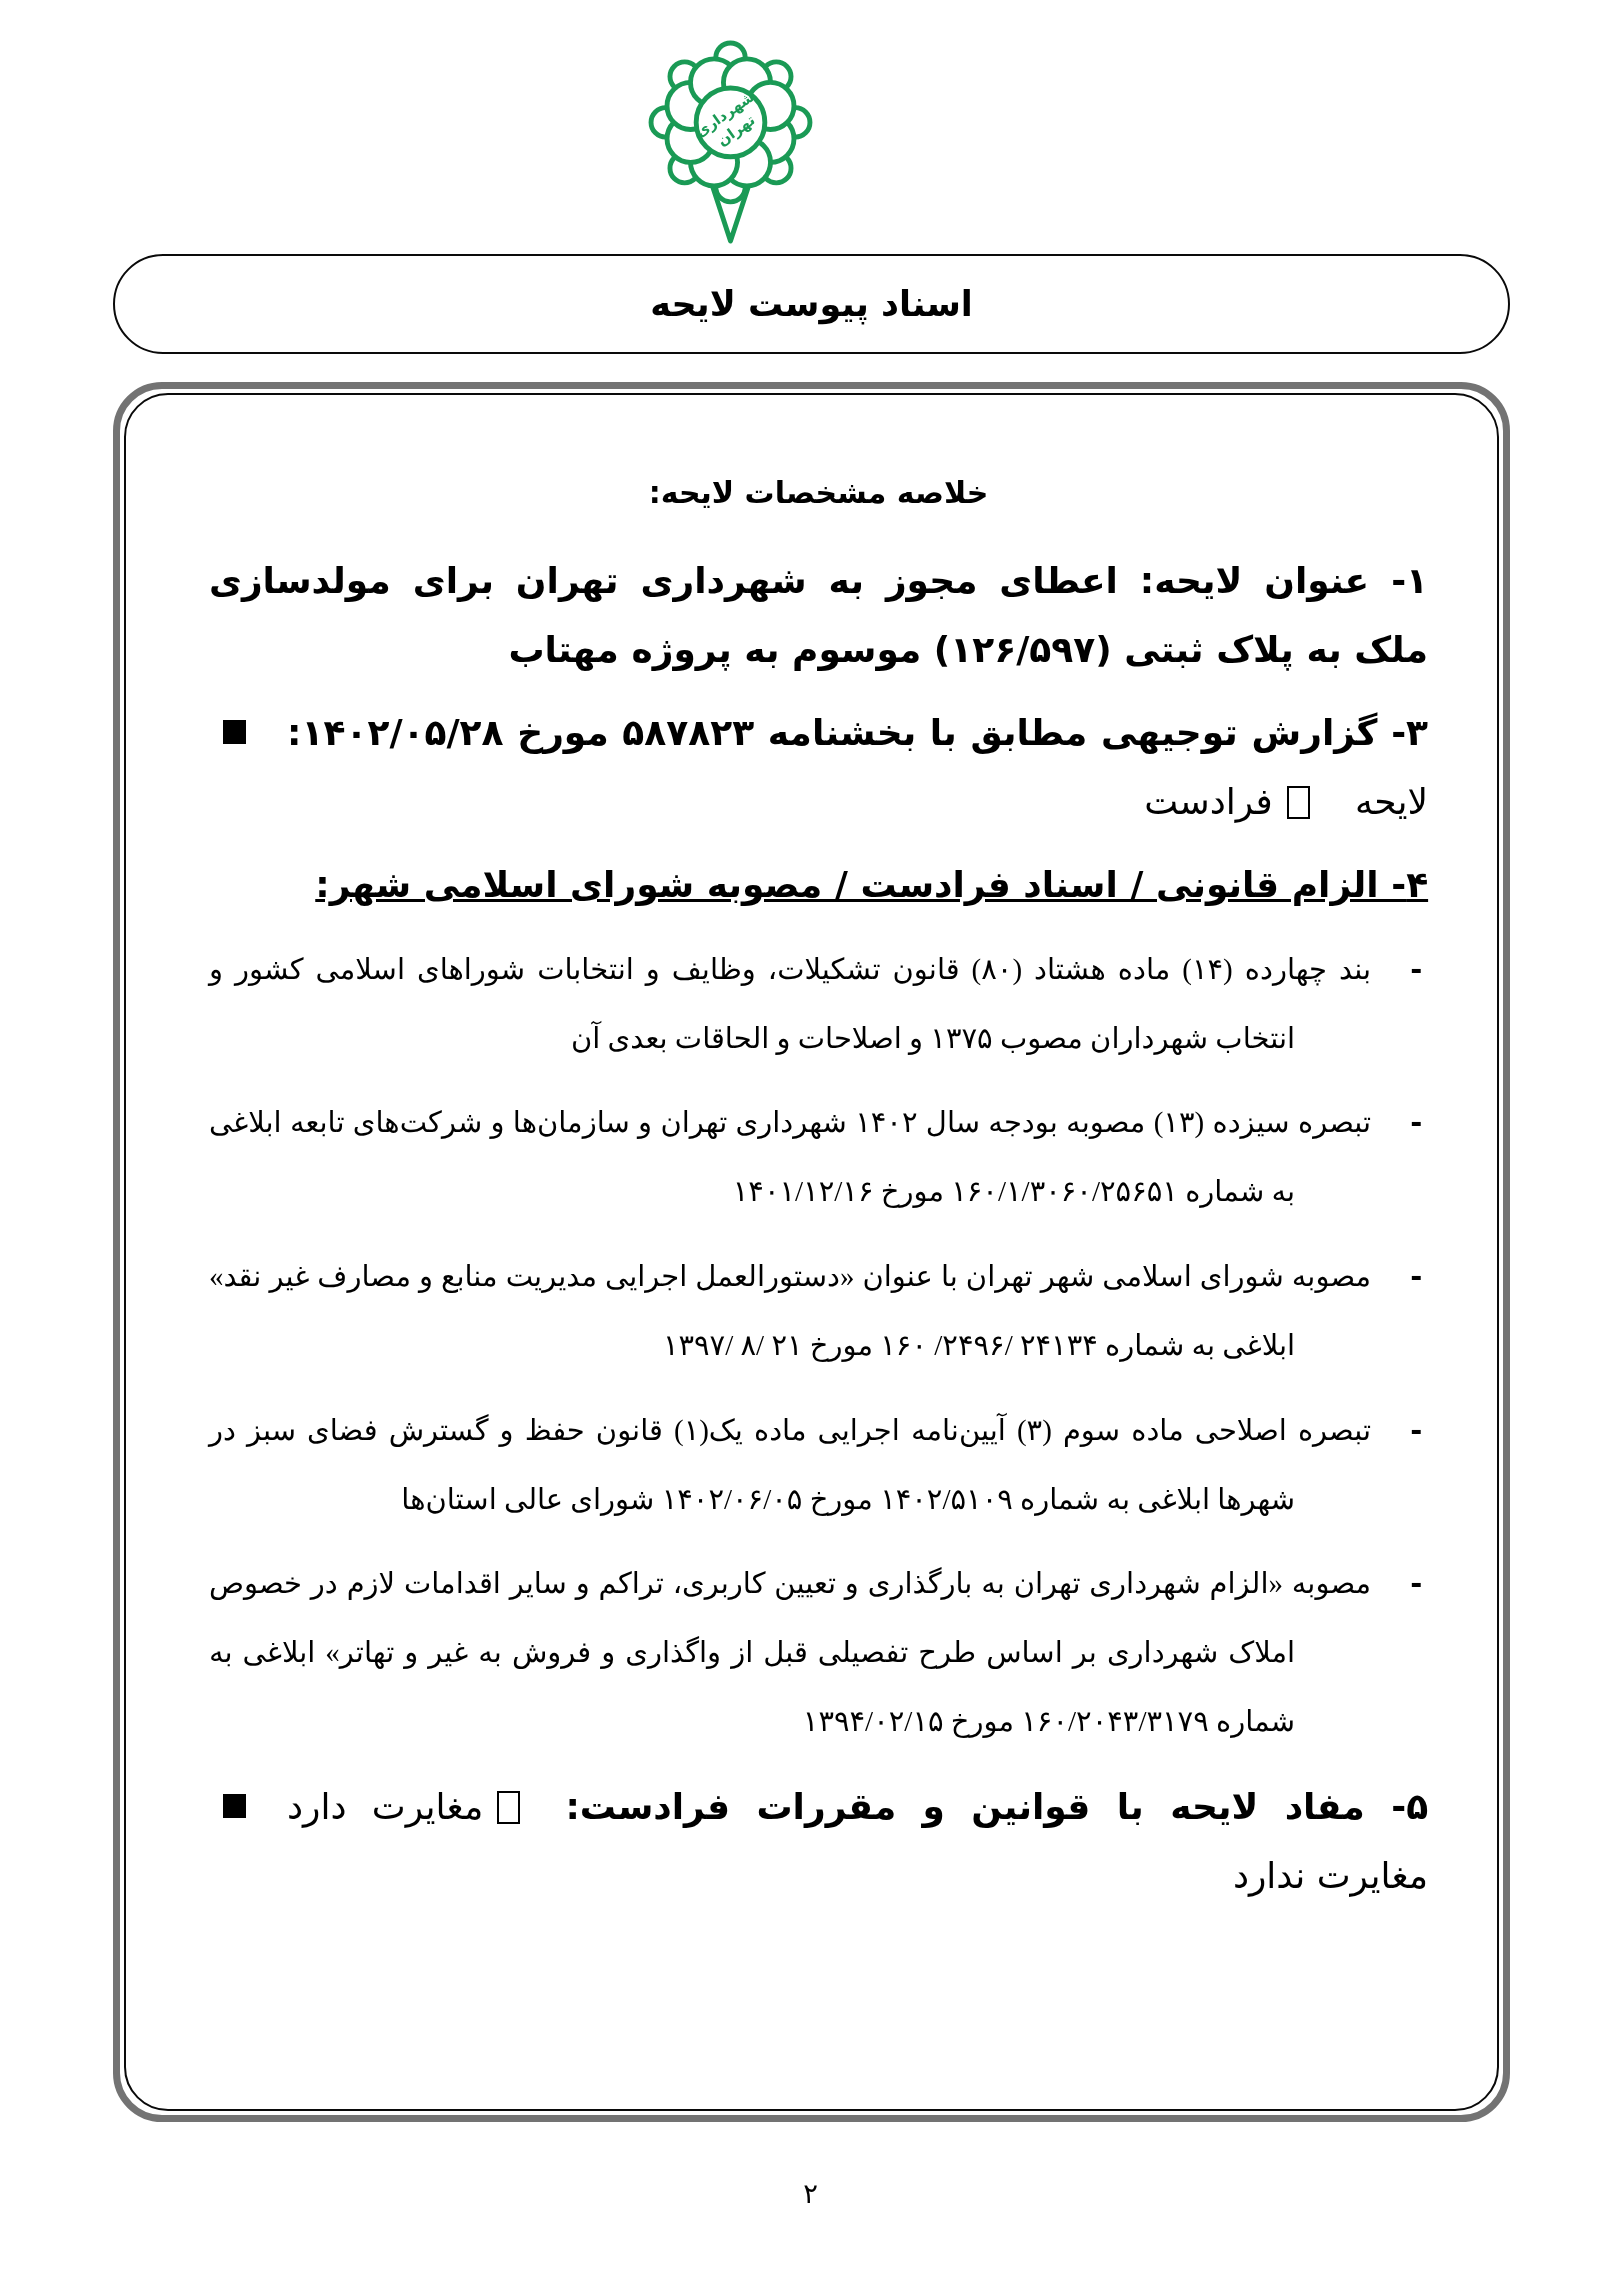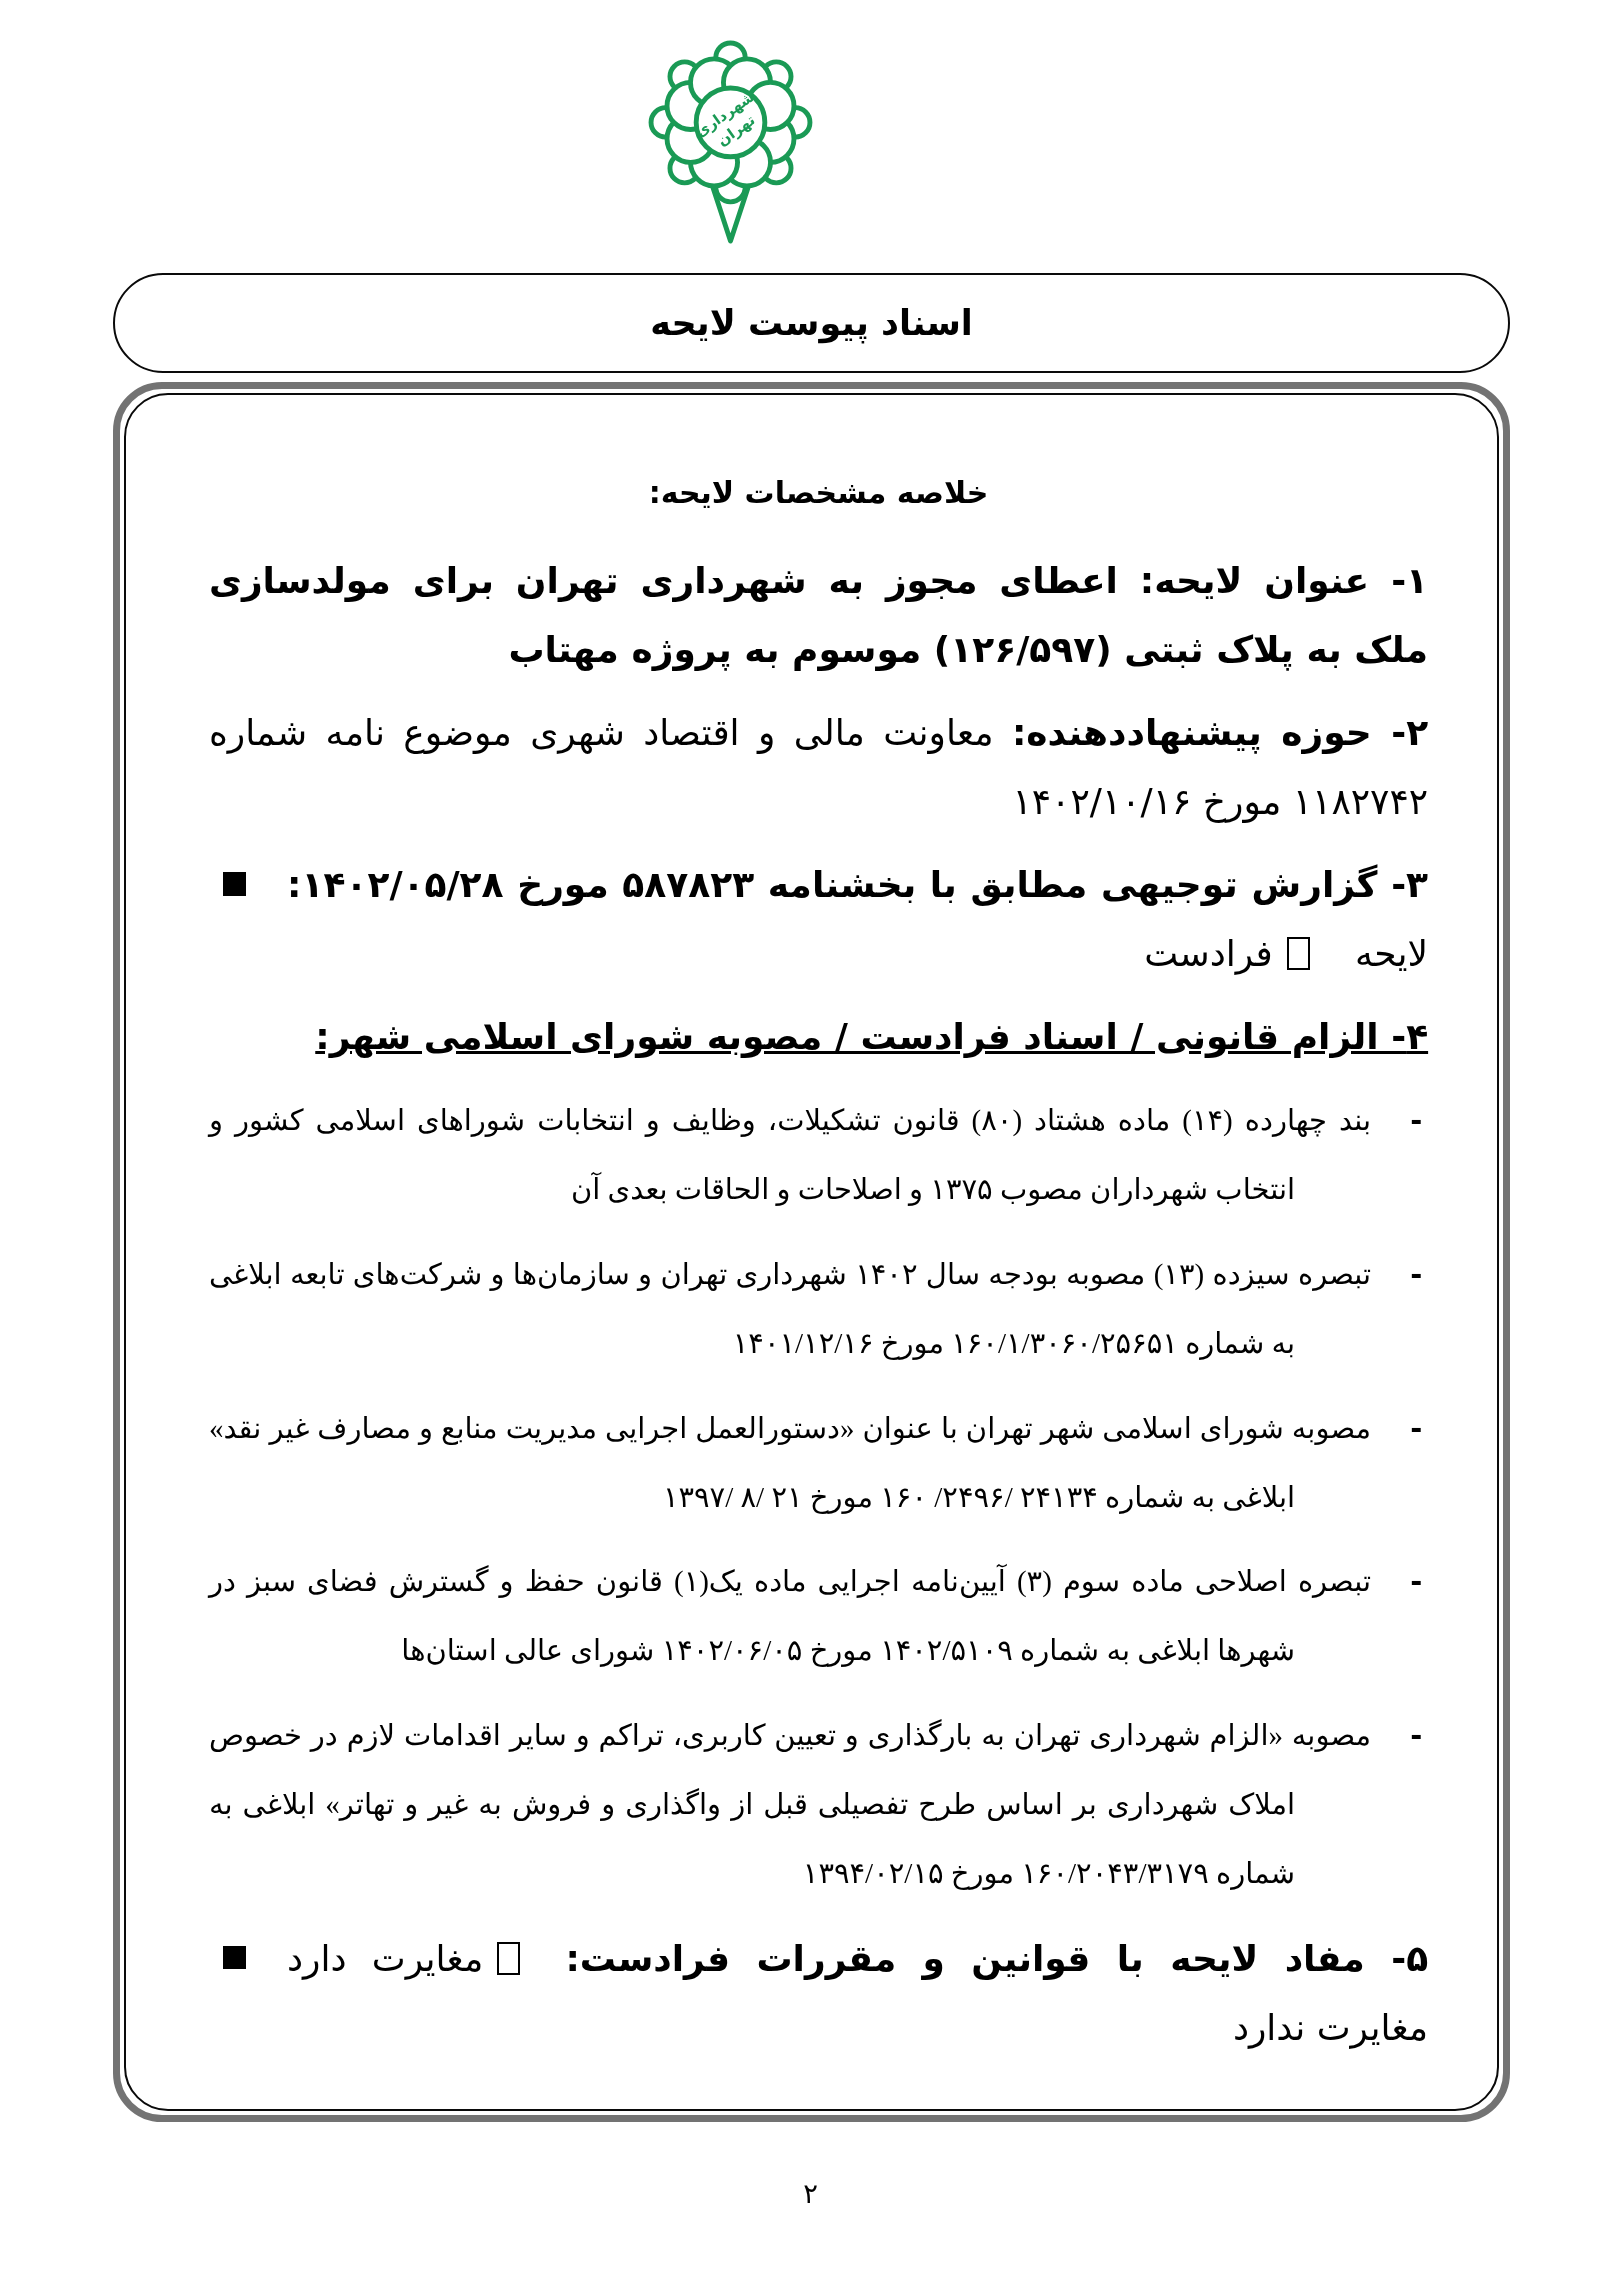--- a/index.html
+++ b/index.html
@@ -11,21 +11,21 @@
     font-family:"DejaVu Sans", sans-serif;
     color:#000;
     overflow:hidden;
   }
   
   .logo{
     position:absolute;left:647px;top:39px;width:167px;height:201px;
   }
   
   .banner{
-    position:absolute;left:113px;top:273px;width:1397px;height:100px;
+    position:absolute;left:113px;top:254px;width:1397px;height:100px;
     border:2.9px solid #0a0a0a;border-radius:51px;
     box-sizing:border-box;
     display:flex;align-items:center;justify-content:center;
   }
   .banner .t{
     font-size:35px;font-weight:bold;letter-spacing:0;
   }
   
   .doc-box{
     position:absolute;left:113px;top:382px;width:1397px;height:1740px;
@@ -119,21 +119,20 @@
     <span class="t">اسناد پیوست لایحه</span>
   </div>
 
   <div class="doc-box">
     <div class="doc-box-inner">
 
       <div class="heading">خلاصه مشخصات لایحه:</div>
 
       <p class="item allbold"><span class="lbl">۱- عنوان لایحه:</span> <span>اعطای مجوز به شهرداری تهران برای مولدسازی ملک به پلاک ثبتی (۱۲۶/۵۹۷) موسوم به پروژه مهتاب</span></p>
 
-      <p class="item"><span class="lbl">۲- حوزه پیشنهاددهنده:</span> <span>معاونت مالی و اقتصاد شهری موضوع نامه شماره ۱۱۸۲۷۴۲ مورخ ۱۴۰۲/۱۰/۱۶</span></p>
 
       <p class="item"><span class="lbl">۳- گزارش توجیهی مطابق با بخشنامه ۵۸۷۸۲۳ مورخ ۱۴۰۲/۰۵/۲۸:</span><span class="cb cb-filled"></span><span class="cb-label">لایحه</span><span class="cb cb-empty"></span><span class="cb-label">فرادست</span></p>
 
       <p class="item item4"><span class="lbl">۴- الزام قانونی / اسناد فرادست / مصوبه شورای اسلامی شهر:</span></p>
 
       <div class="bullet">
         <span class="mark">-</span>
         <div class="btxt">بند چهارده (۱۴) ماده هشتاد (۸۰) قانون تشکیلات، وظایف و انتخابات شوراهای اسلامی کشور و انتخاب شهرداران مصوب ۱۳۷۵ و اصلاحات و الحاقات بعدی آن</div>
       </div>
 

